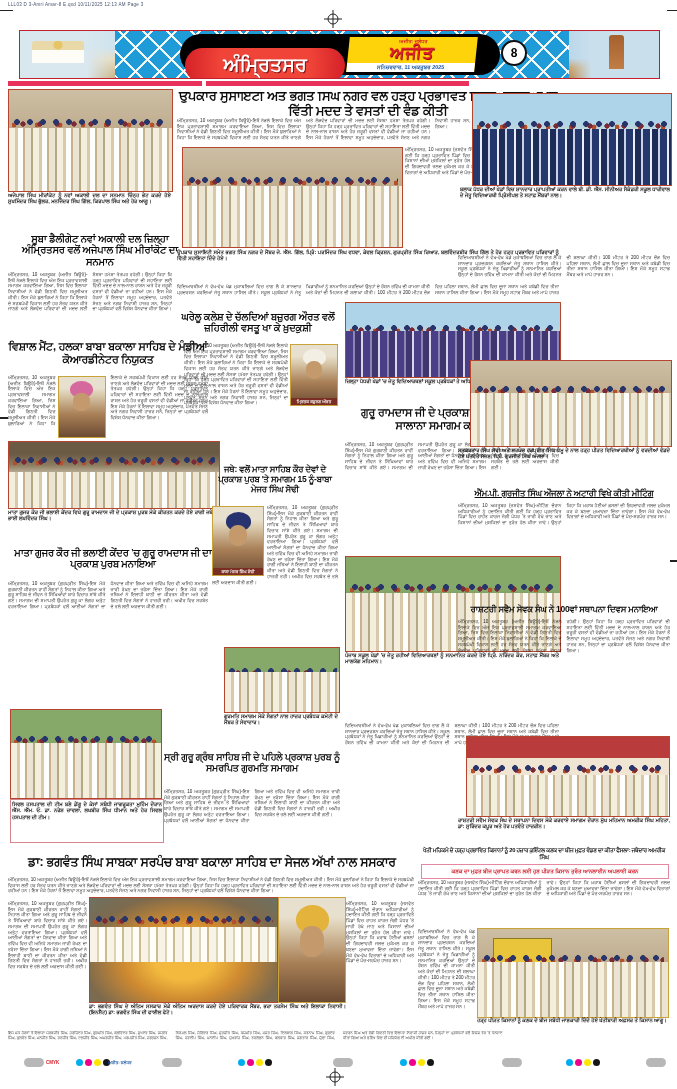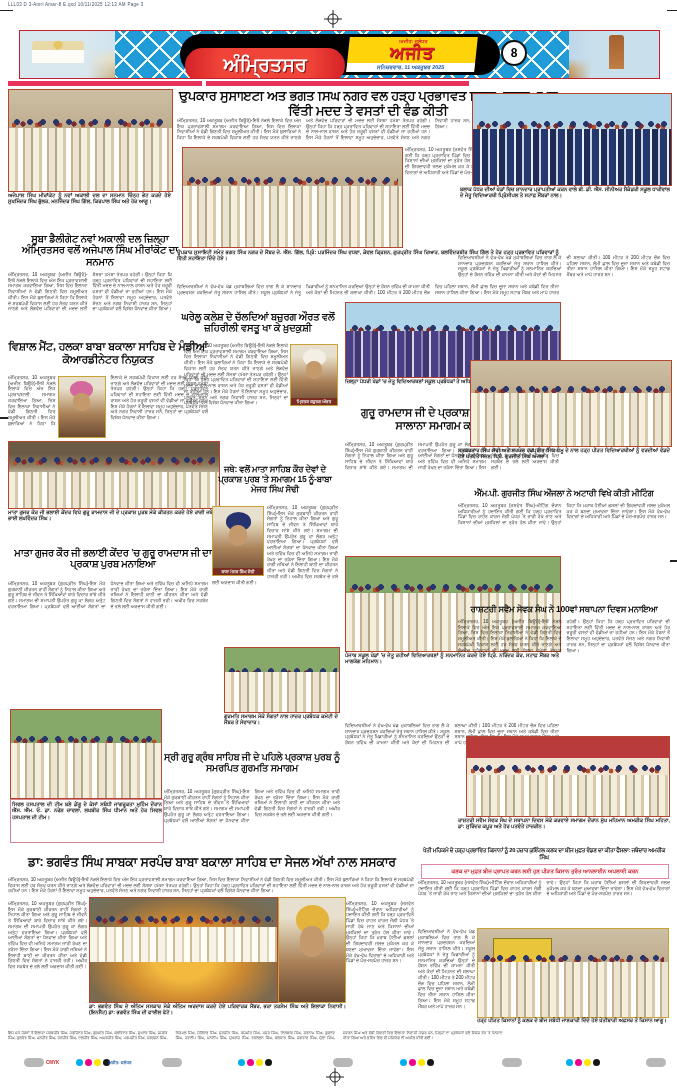--- a/index.html
+++ b/index.html
@@ -101,21 +101,21 @@
   #d3-ph{left:345px;top:556px;width:214px;height:94px;}
   #d3-cap{left:345px;top:652px;width:214px;height:25px;}
   #d4-hl{left:345px;top:679px;width:214px;height:42px;font-size:10px;}
   #d4-bd{left:345px;top:723px;width:214px;height:119px;}
   #e1-ph{left:472px;top:93px;width:198px;height:91px;}
   #e1-cap{left:460px;top:186px;width:210px;height:29px;}
   #e2-hl{left:458px;top:217px;width:212px;height:36px;font-size:10px;}
   #e2-bd{left:458px;top:255px;width:212px;height:103px;}
   #e3-ph{left:470px;top:360px;width:200px;height:85px;}
   #e3-cap{left:458px;top:447px;width:212px;height:37px;}
-  #e4-hl{left:458px;top:486px;width:212px;height:15px;font-size:8.5px;}
+  #e4-hl{left:458px;top:486px;width:212px;height:15px;font-size:8.5px;text-decoration:underline;}
   #e4-bd{left:458px;top:503px;width:212px;height:97px;}
   #e5-hl{left:458px;top:602px;width:212px;height:15px;font-size:8.5px;}
   #e5-bd{left:458px;top:619px;width:212px;height:115px;}
   #e6-ph{left:466px;top:736px;width:202px;height:79px;}
   #e6-cap{left:458px;top:817px;width:212px;height:28px;}
   #f1-hl{left:10px;top:849px;width:404px;height:26px;font-size:12.5px;}
   #f1-bd1{left:8px;top:877px;width:406px;height:22px;}
   #f1-colL{left:8px;top:901px;width:79px;height:128px;}
   #f1-ph{left:89px;top:897px;width:187px;height:104px;}
   #f1-pt{left:278px;top:897px;width:66px;height:104px;}

